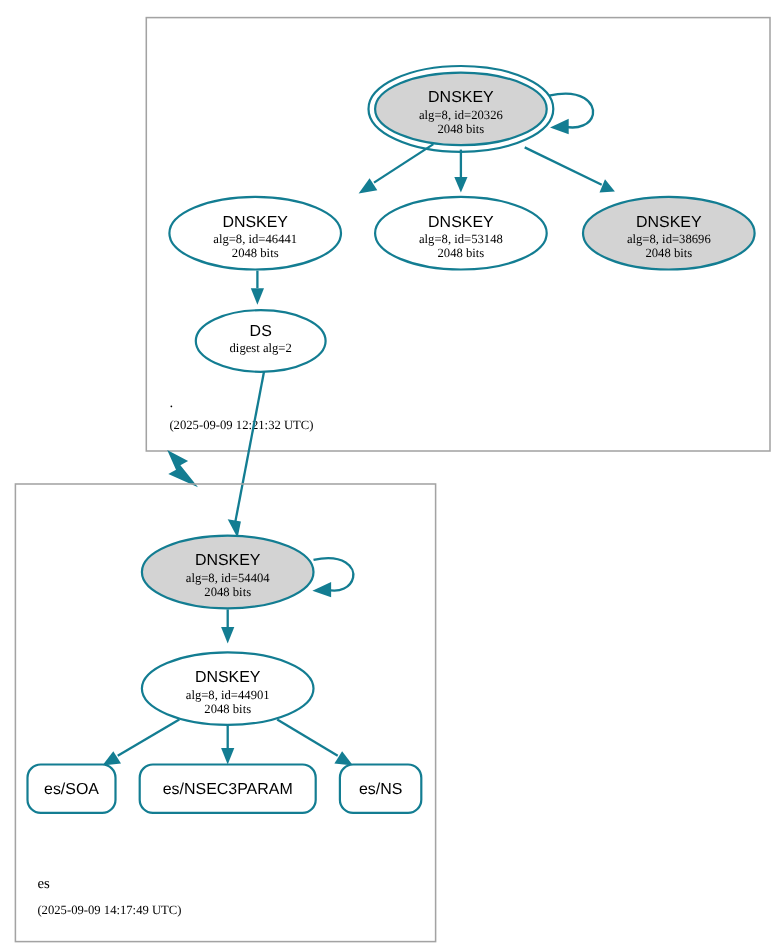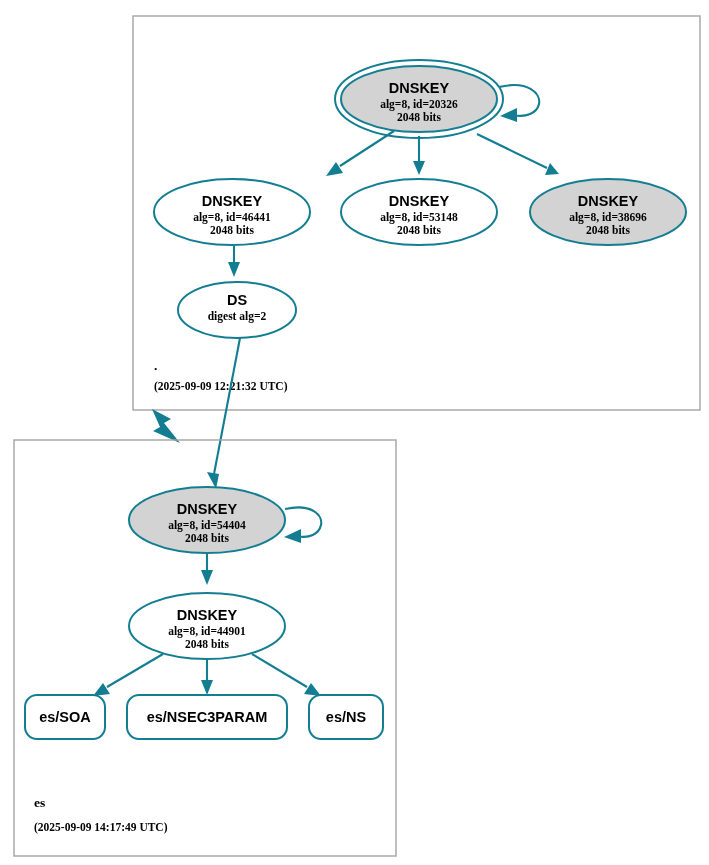--- a/index.html
+++ b/index.html
@@ -11,21 +11,20 @@
   body {
     width: 709px;
     height: 865px;
     font-family: "Liberation Sans", sans-serif;
     overflow: hidden;
   }
   #diagram-root {
     position: relative;
     width: 709px;
     height: 655px;
-    font-weight: bold;
   }
   svg#dnssec-graph {
     display: block;
     width: 709px;
     height: 865px;
   }
   .zone-box {
     fill: none;
     stroke: #a3a3a3;
     stroke-width: 1.4;

